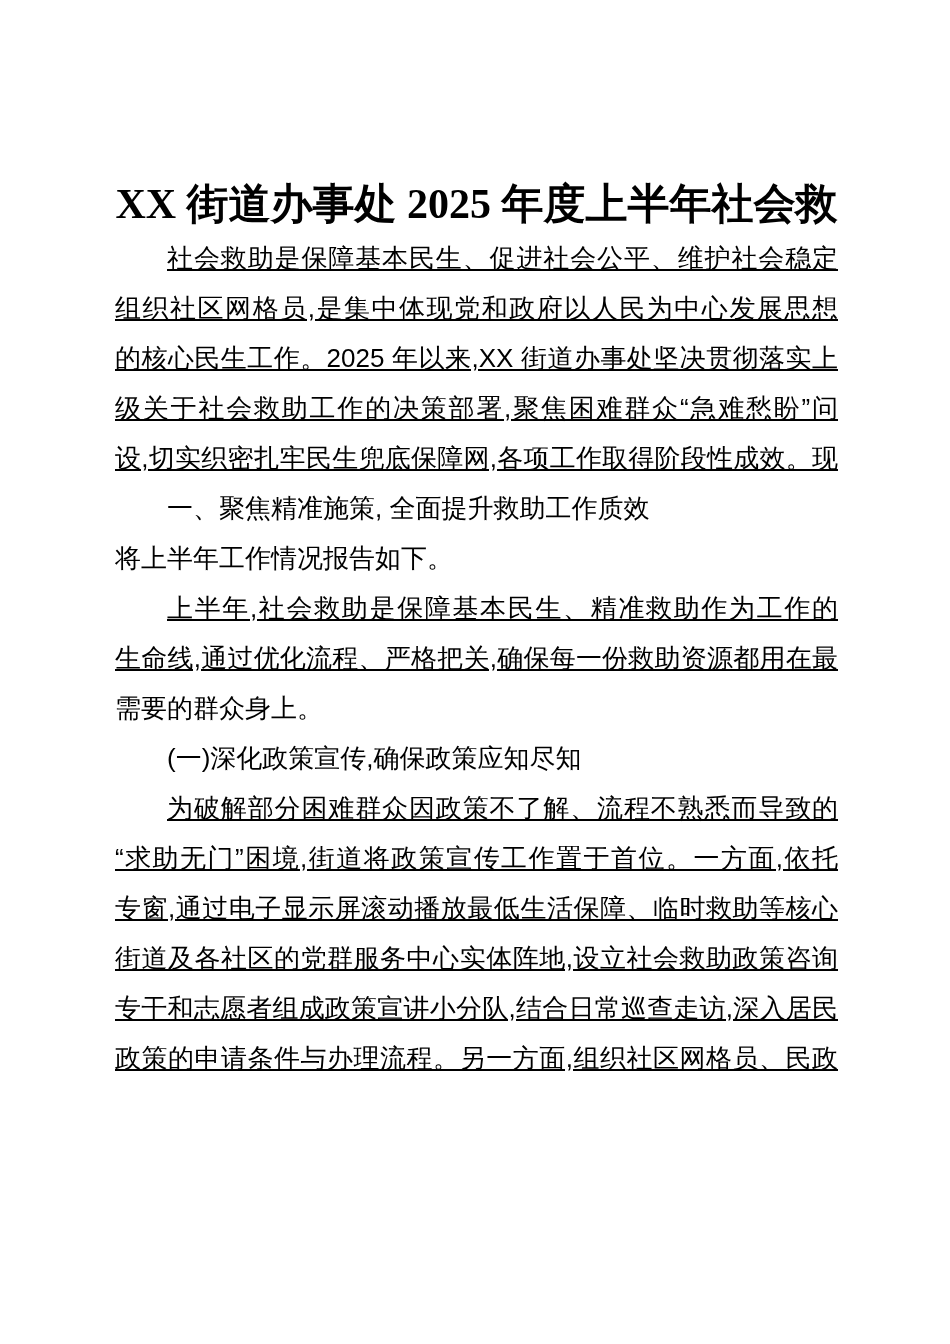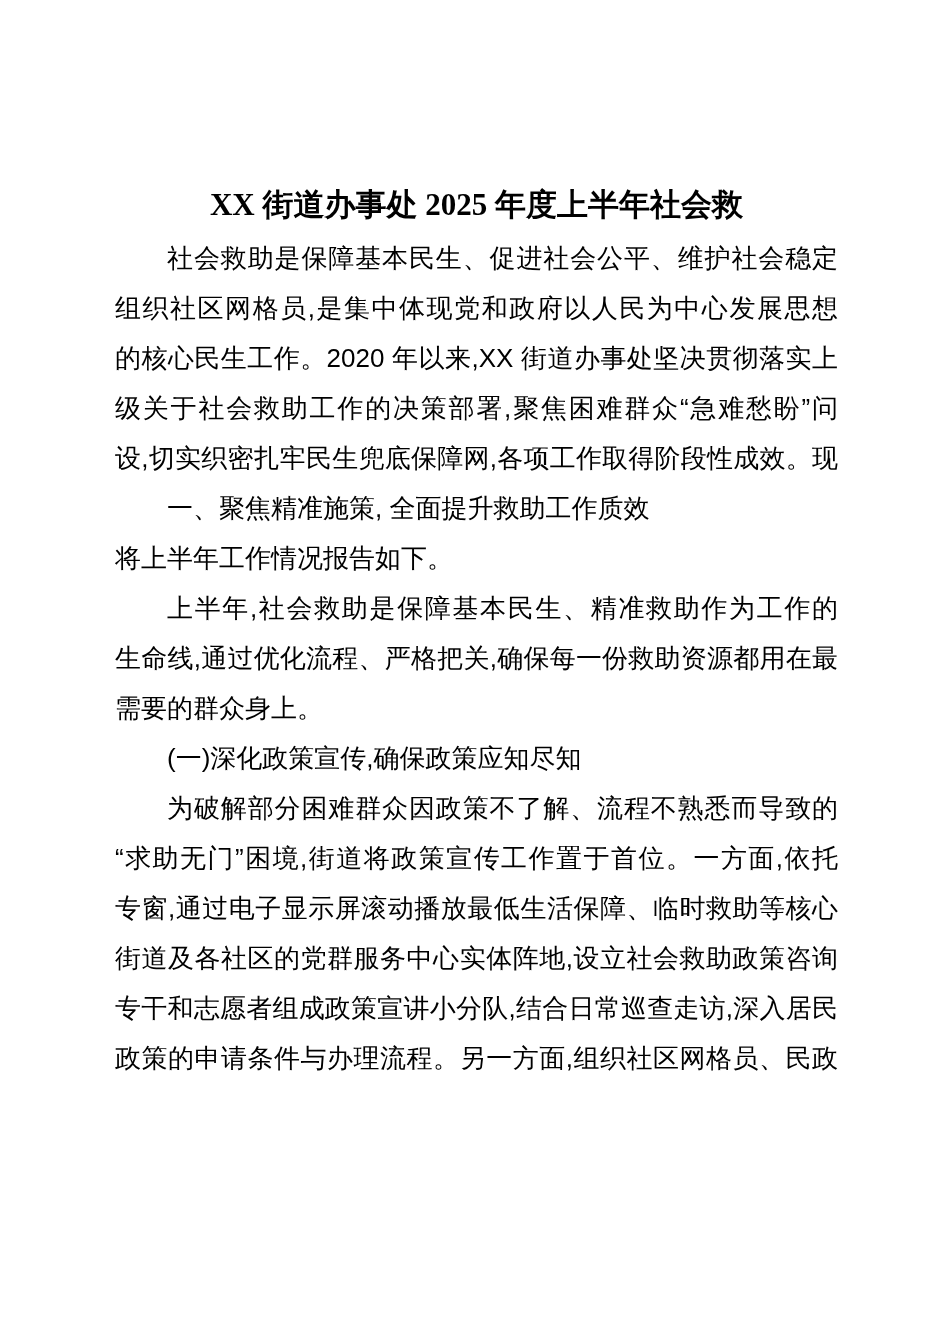--- a/index.html
+++ b/index.html
@@ -9,21 +9,21 @@
     background: #ffffff;
     overflow: hidden;
     color: #000000;
   }
   .doc {
     padding: 176px 112px 0 115px;
   }
   .title {
     font-family: "Liberation Serif", serif;
     font-weight: 700;
-    font-size: 31px;
+    font-size: 42px;
     line-height: 57px;
     text-align: center;
     color: #000;
   }
   .title-line {
     white-space: nowrap;
   }
   .doc-body {
     margin-top: 0;
   }
@@ -31,36 +31,37 @@
     font-family: "Liberation Sans", sans-serif;
     font-size: 26px;
     line-height: 50px;
     height: 50px;
     color: #000;
     overflow: hidden;
   }
   .bline.full {
     text-align: justify;
     text-align-last: justify;
+    text-decoration: underline;
   }
   .bline.indent {
     text-indent: 2em;
   }
 </style>
 </head>
 <body>
 
 <div class="doc">
   <div class="title">
     <div class="title-line">XX 街道办事处 2025 年度上半年社会救</div>
   </div>
   <div class="doc-body">
       <div class="bline full indent">社会救助是保障基本民生、促进社会公平、维护社会稳定</div>
       <div class="bline full">组织社区网格员,是集中体现党和政府以人民为中心发展思想</div>
-      <div class="bline full">的核心民生工作。2020 年以来,XX 街道办事处坚决贯彻落实上</div>
+      <div class="bline full">的核心民生工作。2025 年以来,XX 街道办事处坚决贯彻落实上</div>
       <div class="bline full">级关于社会救助工作的决策部署,聚焦困难群众“急难愁盼”问</div>
       <div class="bline full">设,切实织密扎牢民生兜底保障网,各项工作取得阶段性成效。现</div>
       <div class="bline indent">一、聚焦精准施策, 全面提升救助工作质效</div>
       <div class="bline">将上半年工作情况报告如下。</div>
       <div class="bline full indent">上半年,社会救助是保障基本民生、精准救助作为工作的</div>
       <div class="bline full">生命线,通过优化流程、严格把关,确保每一份救助资源都用在最</div>
       <div class="bline">需要的群众身上。</div>
       <div class="bline indent">(一)深化政策宣传,确保政策应知尽知</div>
       <div class="bline full indent">为破解部分困难群众因政策不了解、流程不熟悉而导致的</div>
       <div class="bline full">“求助无门”困境,街道将政策宣传工作置于首位。一方面,依托</div>

